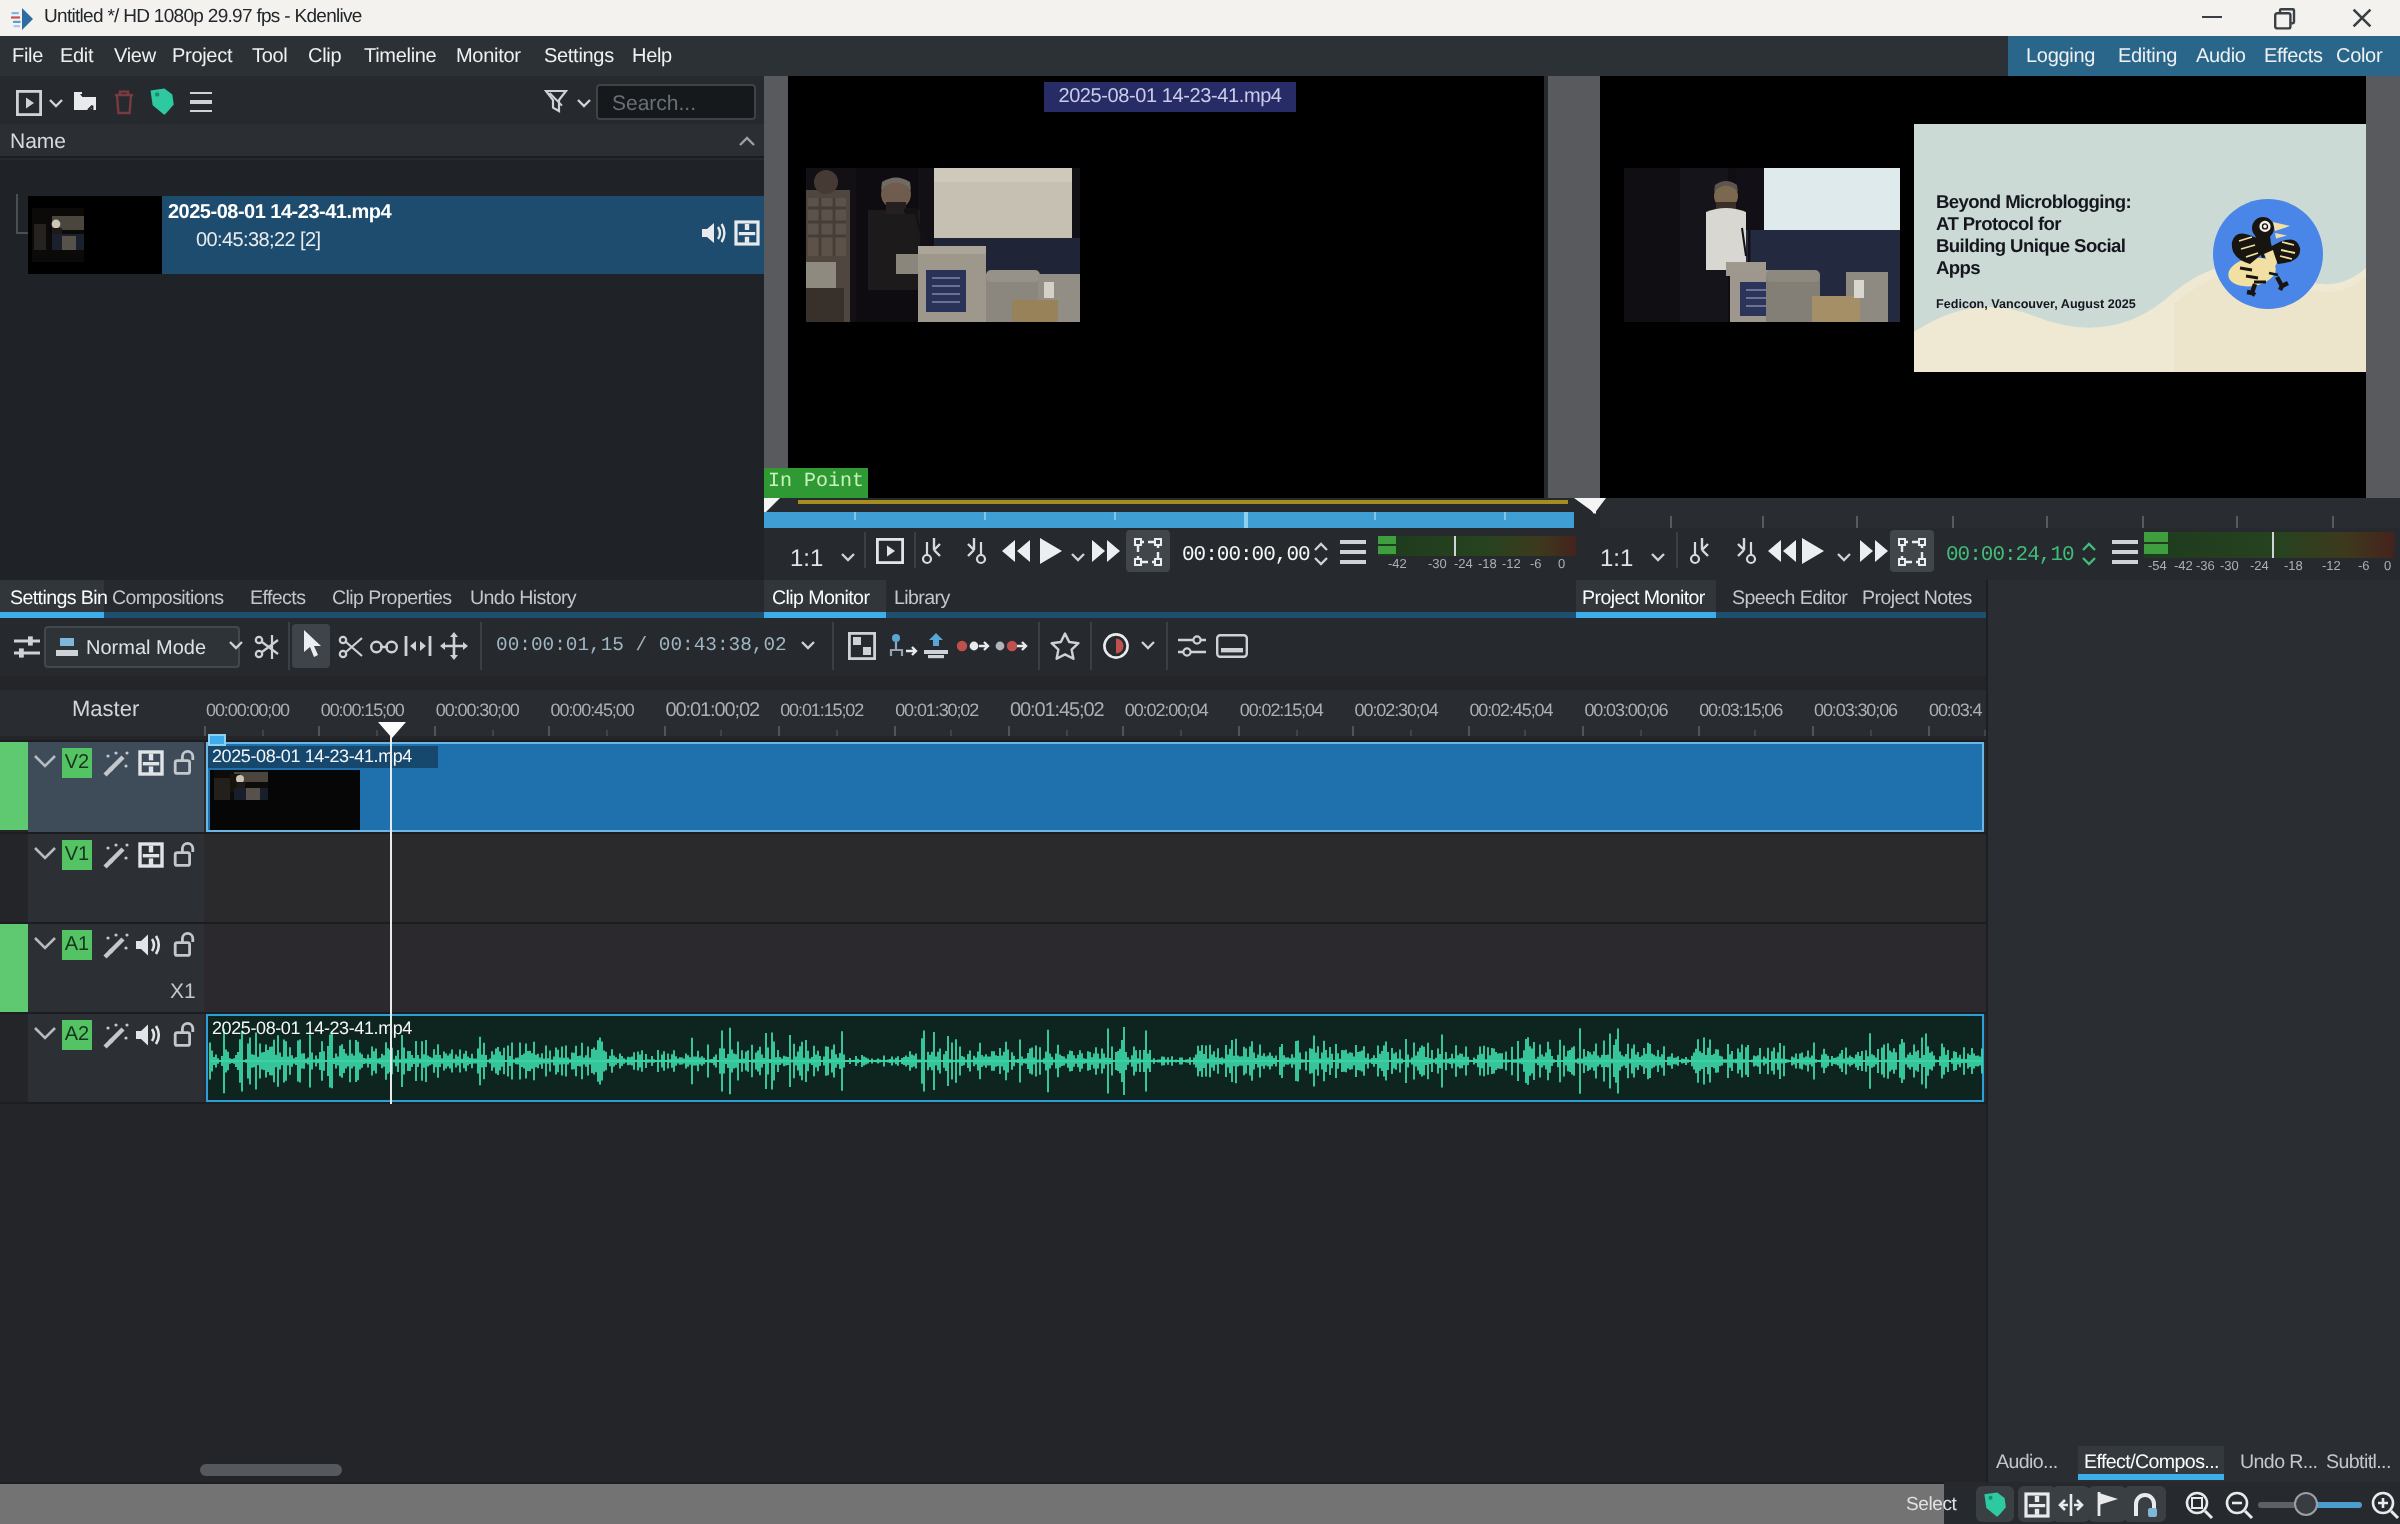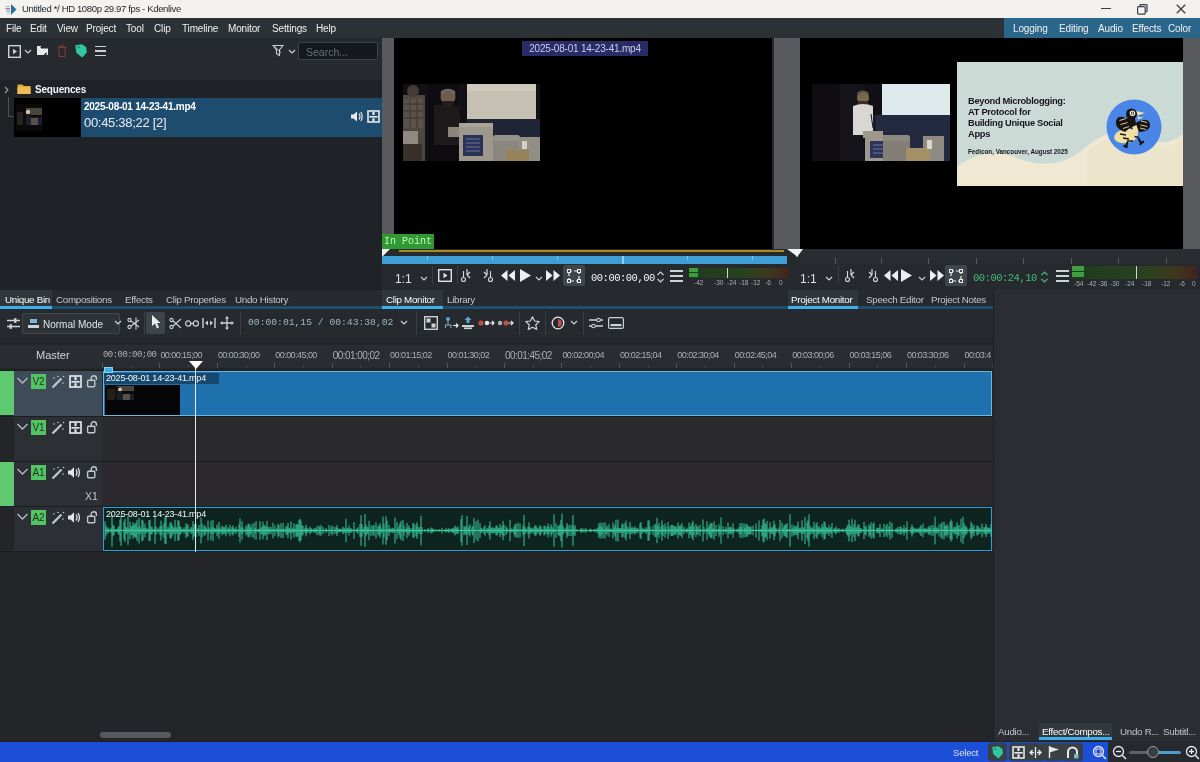--- a/index.html
+++ b/index.html
@@ -78,52 +78,48 @@
     <path d="M1 1.5 H11 L7.5 6 V11.5 L4.5 9.8 V6 Z" fill="none" stroke="#cdd2d6" stroke-width="1.1"></path>
     <path d="M2.8 2.5 L9 8.8" stroke="#cdd2d6" stroke-width="1"></path>
   </svg>
   <svg class="abs" style="left:288px;top:11px;" width="8" height="5" viewBox="0 0 8 5">
       <path d="M1 1 L4 4 L7 1" fill="none" stroke="#cdd2d6" stroke-width="1.2"></path>
     </svg>
   <div class="abs" style="left:298px;top:4px;width:80px;height:18px;background:#16191c;border:1px solid #3e4348;border-radius:2px;">
     <div class="abs" style="left:7px;top:3px;font-size:10.5px;color:#687076;">Search...</div>
   </div>
 
+  <div class="abs" style="left:0;top:24px;width:382px;height:17px;background:#2b2f33;border-bottom:1px solid #1c1f22;">
+    <div class="abs" style="left:5px;top:3px;font-size:10.5px;color:#d6dadd;">Name</div>
+    <svg class="abs" style="left:369px;top:6px;" width="9" height="6" viewBox="0 0 9 6">
+        <path d="M1 4.5 L4.5 1 L8 4.5" fill="none" stroke="#9aa0a5" stroke-width="1.2"></path>
+      </svg>
+  </div>
 
   <div class="abs" style="left:0;top:42px;width:382px;height:210px;background:#1f2226;"></div>
 
-  <div class="abs" style="left:0;top:44px;width:382px;height:15px;background:#1f2226;">
-    <svg class="abs" style="left:4px;top:4px;" width="5" height="8" viewBox="0 0 5 8">
-        <path d="M1 1 L4 4 L1 7" fill="none" stroke="#9aa0a5" stroke-width="1.1"></path>
-      </svg>
-    <svg class="abs" style="left:17px;top:1px;" width="14" height="12" viewBox="0 0 14 12">
-      <path d="M0.5 1.5 h5 l1.3 1.6 h6.7 V11 H0.5 Z" fill="#e0a93e"></path>
-      <path d="M0.5 4.2 h13 V11 H0.5 Z" fill="#eebd55"></path>
-    </svg>
-    <div class="abs" style="left:35px;top:1.5px;font-size:10px;font-weight:bold;color:#f2f4f5;letter-spacing:-0.2px;">Sequences</div>
-  </div>
 
   <div class="abs" style="left:8px;top:59px;width:1px;height:20px;background:#4a4f54;"></div>
   <div class="abs" style="left:8px;top:78px;width:6px;height:1px;background:#4a4f54;"></div>
 
   <div class="abs" style="left:14px;top:60px;width:368px;height:39px;background:#1d4c6e;">
     <div class="abs" style="left:0;top:0;width:67px;height:39px;background:#000;">
       <svg class="abs" style="left:2px;top:6px;" width="26px" height="27px" viewBox="0 0 26 27">
         <rect x="0" y="0" width="26" height="27" fill="#0b0a09"></rect>
         <rect x="10" y="4" width="16" height="7" fill="#4a453d"></rect>
         <rect x="1" y="8" width="6" height="13" fill="#262220"></rect>
         <circle cx="12" cy="8" r="2.2" fill="#cfc5b5"></circle>
         <rect x="10" y="10" width="5" height="8" fill="#1d1a17"></rect>
         <rect x="10" y="13" width="16" height="8" fill="#1b202e"></rect>
         <rect x="15" y="14" width="7" height="7" fill="#565149"></rect>
       </svg>
 
     </div>
     <div class="abs" style="left:70px;top:2.5px;font-size:10px;font-weight:bold;color:#ffffff;letter-spacing:-0.25px;">2025-08-01 14-23-41.mp4</div>
-    <div class="abs" style="left:70px;top:17px;font-size:13px;color:#e8ecee;letter-spacing:-0.3px;">00:45:38;22 [2]</div>
+    <div class="abs" style="left:84px;top:17px;font-size:10px;color:#e8ecee;letter-spacing:-0.3px;">00:45:38;22 [2]</div>
     <svg class="abs" style="left:336px;top:12px;" width="13" height="13" viewBox="0 0 13 13">
       <path d="M1 4.5 h2.5 L7 1.5 V11.5 L3.5 8.5 H1 Z" fill="#e8eaec"></path>
       <path d="M9 3.5 Q11 6.5 9 9.5 M10.8 2 Q13.6 6.5 10.8 11" stroke="#e8eaec" stroke-width="1.2" fill="none"></path>
     </svg>
     <svg class="abs" style="left:353px;top:12px;" width="13" height="13" viewBox="0 0 13 13">
       <rect x="1" y="1" width="11" height="11" fill="none" stroke="#e8eaec" stroke-width="1.6"></rect>
       <rect x="2.4" y="6" width="8.2" height="1.6" fill="#e8eaec"></rect>
       <rect x="5.4" y="2" width="2.2" height="3" fill="#e8eaec"></rect>
       <rect x="5.4" y="8.4" width="2.2" height="3" fill="#e8eaec"></rect>
     </svg>
@@ -389,21 +385,21 @@
       <span class="abs" style="left:107px;">-6</span>
       <span class="abs" style="left:120px;">0</span>
   </div>
 </div>
 
 <div class="abs" style="left:1183px;top:38px;width:17px;height:211px;background:#595a5d;"></div>
 
 <div class="abs" style="left:0;top:290px;width:993px;height:18px;background:#26292d;"></div>
 
 <div class="abs" style="left:0;top:290px;width:52px;height:16px;background:#31363b;"></div>
-<div class="abs" style="left:5px;top:293.5px;font-size:9.8px;letter-spacing:-0.3px;color:#fcfcfc;">Unique Bin</div>
+<div class="abs" style="left:5px;top:293.5px;font-size:9.8px;letter-spacing:-0.3px;color:#fcfcfc;">Settings Bin</div>
 <div class="abs" style="left:56px;top:293.5px;font-size:9.8px;letter-spacing:-0.3px;color:#c2c7cb;">Compositions</div>
 <div class="abs" style="left:125px;top:293.5px;font-size:9.8px;letter-spacing:-0.3px;color:#c2c7cb;">Effects</div>
 <div class="abs" style="left:166px;top:293.5px;font-size:9.8px;letter-spacing:-0.3px;color:#c2c7cb;">Clip Properties</div>
 <div class="abs" style="left:235px;top:293.5px;font-size:9.8px;letter-spacing:-0.3px;color:#c2c7cb;">Undo History</div>
 
 <div class="abs" style="left:382px;top:290px;width:61px;height:16px;background:#31363b;"></div>
 <div class="abs" style="left:386px;top:293.5px;font-size:9.8px;letter-spacing:-0.3px;color:#fcfcfc;">Clip Monitor</div>
 <div class="abs" style="left:447px;top:293.5px;font-size:9.8px;letter-spacing:-0.3px;color:#c2c7cb;">Library</div>
 <div class="abs" style="left:788px;top:290px;width:70px;height:16px;background:#31363b;"></div>
 <div class="abs" style="left:791px;top:293.5px;font-size:9.8px;letter-spacing:-0.3px;color:#fcfcfc;">Project Monitor</div>
@@ -512,21 +508,21 @@
     <rect x="0.6" y="0.6" width="14.8" height="10.8" rx="1.5" fill="none" stroke="#cdd2d6" stroke-width="1.2"></rect>
     <rect x="2.5" y="7" width="11" height="2.2" fill="#cdd2d6"></rect>
   </svg>
 </div>
 
 <div class="abs" style="left:0;top:338px;width:993px;height:403px;background:#232528;">
 
   <div class="abs" style="left:0;top:7px;width:993px;height:23px;background:#292c30;"></div>
   <div class="abs" style="left:36px;top:11px;font-size:11px;color:#d2d6d9;">Master</div>
   <div class="abs" style="left:102px;top:7px;width:891px;height:23px;overflow:hidden;">
-<span class="abs" style="left:1.0px;top:5px;font-size:9px;letter-spacing:-0.55px;color:#aab0b4;white-space:nowrap;font-family:Liberation Mono, monospace;">00:00:00;00</span>
+<span class="abs" style="left:1.0px;top:5px;font-size:9px;letter-spacing:-0.55px;color:#aab0b4;white-space:nowrap;">00:00:00;00</span>
 <span class="abs" style="left:58.4px;top:5px;font-size:9px;letter-spacing:-0.55px;color:#aab0b4;white-space:nowrap;">00:00:15;00</span>
 <span class="abs" style="left:115.9px;top:5px;font-size:9px;letter-spacing:-0.55px;color:#aab0b4;white-space:nowrap;">00:00:30;00</span>
 <span class="abs" style="left:173.3px;top:5px;font-size:9px;letter-spacing:-0.55px;color:#aab0b4;white-space:nowrap;">00:00:45;00</span>
 <span class="abs" style="left:230.7px;top:5px;font-size:10px;letter-spacing:-0.55px;color:#aab0b4;white-space:nowrap;">00:01:00;02</span>
 <span class="abs" style="left:288.1px;top:5px;font-size:9px;letter-spacing:-0.55px;color:#aab0b4;white-space:nowrap;">00:01:15;02</span>
 <span class="abs" style="left:345.6px;top:5px;font-size:9px;letter-spacing:-0.55px;color:#aab0b4;white-space:nowrap;">00:01:30;02</span>
 <span class="abs" style="left:403.0px;top:5px;font-size:10px;letter-spacing:-0.55px;color:#aab0b4;white-space:nowrap;">00:01:45;02</span>
 <span class="abs" style="left:460.4px;top:5px;font-size:9px;letter-spacing:-0.55px;color:#aab0b4;white-space:nowrap;">00:02:00;04</span>
 <span class="abs" style="left:517.9px;top:5px;font-size:9px;letter-spacing:-0.55px;color:#aab0b4;white-space:nowrap;">00:02:15;04</span>
 <span class="abs" style="left:575.3px;top:5px;font-size:9px;letter-spacing:-0.55px;color:#aab0b4;white-space:nowrap;">00:02:30;04</span>
@@ -702,21 +698,21 @@
 <div class="abs" style="left:993px;top:290px;width:207px;height:451px;background:#2a2e32;border-left:1px solid #1d2023;">
 
   <div class="abs" style="left:45px;top:433px;width:73px;height:16px;background:#34393e;"></div>
   <div class="abs" style="left:4px;top:436px;font-size:9.8px;letter-spacing:-0.3px;color:#c2c7cb;">Audio...</div>
   <div class="abs" style="left:48px;top:436px;font-size:9.8px;letter-spacing:-0.3px;color:#fcfcfc;">Effect/Compos...</div>
   <div class="abs" style="left:126px;top:436px;font-size:9.8px;letter-spacing:-0.3px;color:#c2c7cb;">Undo R...</div>
   <div class="abs" style="left:169px;top:436px;font-size:9.8px;letter-spacing:-0.3px;color:#c2c7cb;">Subtitl...</div>
   <div class="abs" style="left:45px;top:447px;width:73px;height:2.5px;background:#3daee9;"></div>
 </div>
 
-<div class="abs" style="left:0;top:741px;width:1108px;height:21px;background:#1d4ed8;border-top:1px solid #1d2023;">
+<div class="abs" style="left:0;top:741px;width:972px;height:21px;background:#737373;border-top:1px solid #1d2023;">
   <div class="abs" style="left:953px;top:5px;font-size:9.5px;letter-spacing:-0.2px;color:#dfe2e4;">Select</div>
   <div class="abs" style="left:988px;top:1px;width:19px;height:18px;background:#3a3f44;border-radius:3px;">
     <svg class="abs" style="left:3px;top:2px;" width="13" height="14" viewBox="0 0 14 15">
       <path d="M2 1.5 L9 1.5 L12.5 5 L12.5 10 Q7.5 14.5 7 14.5 L2 9 Z" fill="#2ec9a0" transform="rotate(-8 7 7)"></path>
       <circle cx="4.6" cy="4.2" r="1.1" fill="#1d8a6e"></circle>
     </svg>
   </div>
   <div class="abs" style="left:1009px;top:1px;width:19px;height:18px;background:#3a3f44;border-radius:3px;">
     <svg class="abs" style="left:3px;top:3px;" width="13" height="13" viewBox="0 0 13 13">
       <rect x="1" y="1" width="11" height="11" fill="none" stroke="#e8eaec" stroke-width="1.6"></rect>

